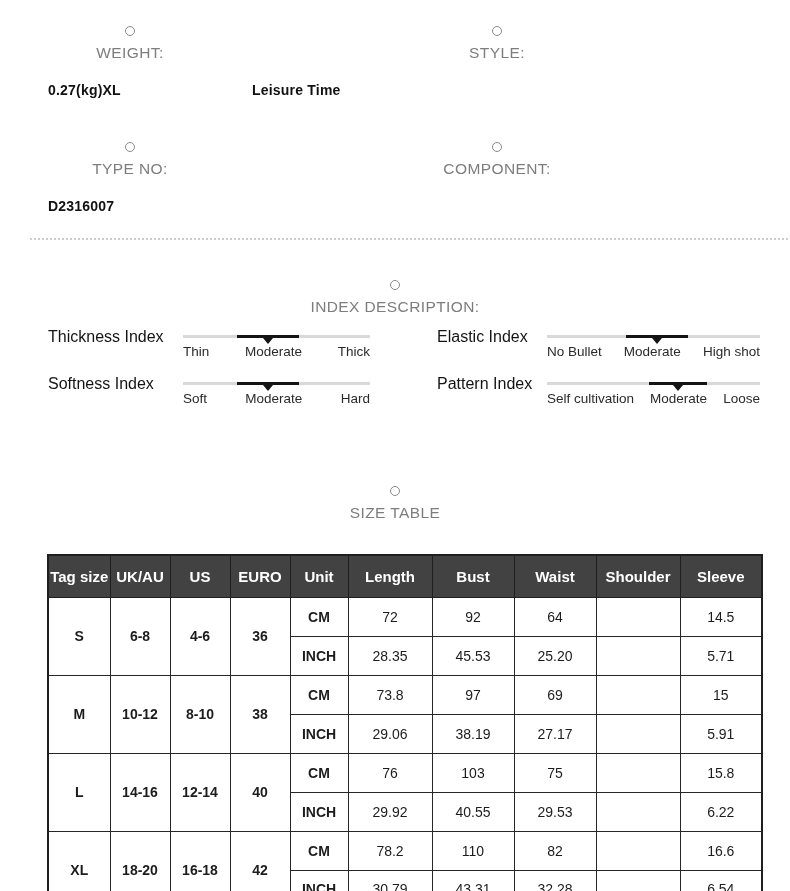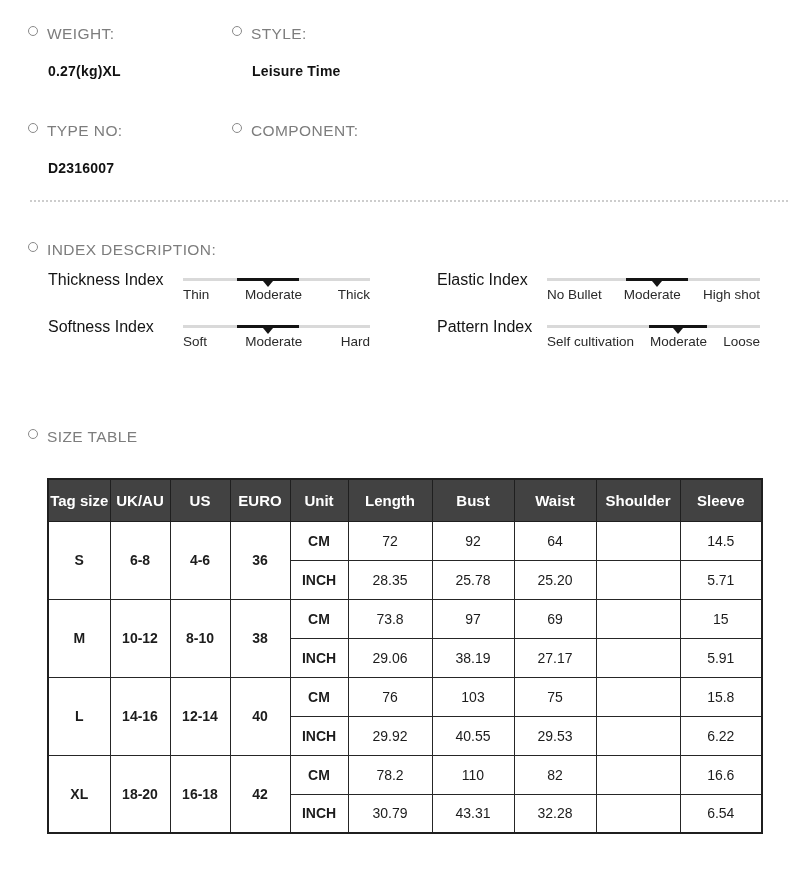--- a/index.html
+++ b/index.html
@@ -12,21 +12,21 @@
   }
   .page { width: 790px; height: 891px; padding: 20px 28px 0 28px; overflow: hidden; }
 
   
   .attrs {
     display: grid;
     grid-template-columns: 204px 1fr;
     row-gap: 44px;
     margin-top: 6px;
   }
-  .label-row { display: flex; align-items: flex-start; gap: 9px; }
+  .label-row { display: flex; align-items: center; gap: 9px; flex-direction: column; }
   .circle {
     width: 10px; height: 10px; flex: none;
     border: 1.5px solid #8a8a8a; border-radius: 50%;
   }
   .attr-label, .section-label {
     color: #7d7d7d; font-size: 15.5px; letter-spacing: .4px;
     line-height: 15px; white-space: nowrap;
   }
   .attr-value {
     margin: 22px 0 0 20px;
@@ -256,21 +256,21 @@
           <td class="unit-cell">CM</td>
           <td>72</td>
           <td>92</td>
           <td>64</td>
           <td></td>
           <td>14.5</td>
         </tr>
         <tr>
           <td class="unit-cell">INCH</td>
           <td>28.35</td>
-          <td>25.78</td>
+          <td>45.53</td>
           <td>25.20</td>
           <td></td>
           <td>5.71</td>
         </tr>
 
         <tr>
           <td class="tag-cell" rowspan="2">M</td>
           <td class="range-cell" rowspan="2">10-12</td>
           <td class="range-cell" rowspan="2">8-10</td>
           <td class="range-cell" rowspan="2">38</td>

